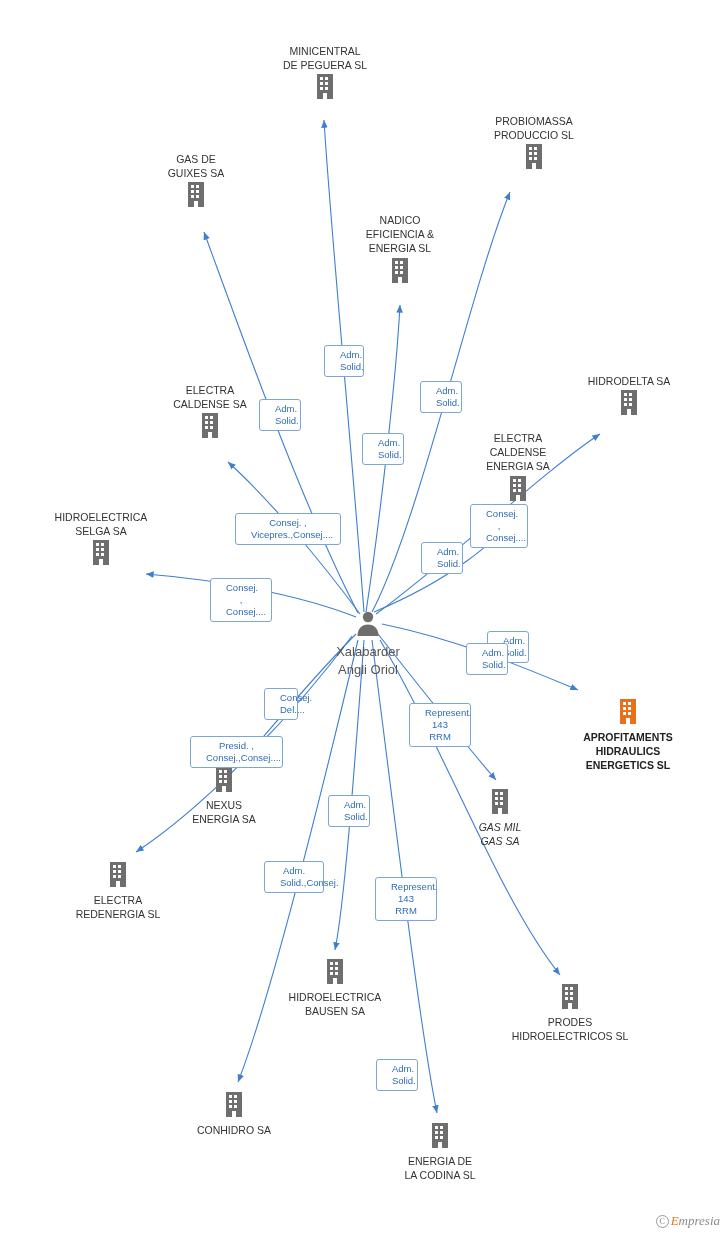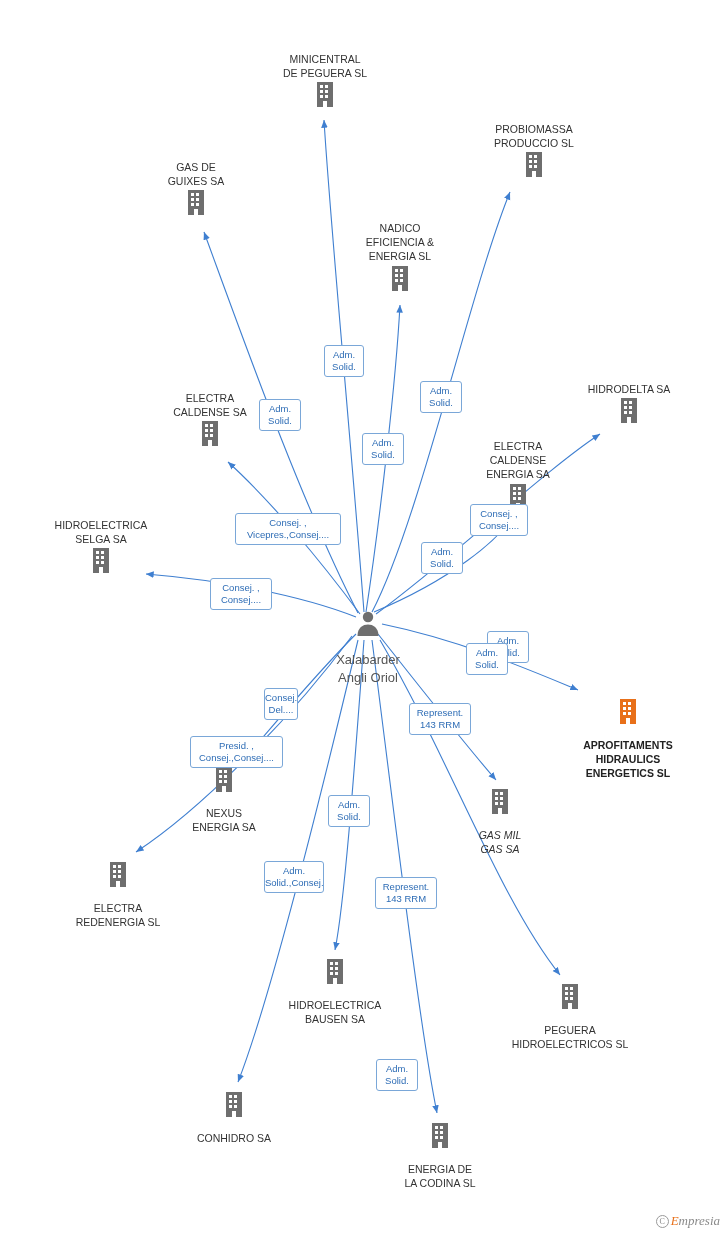--- a/index.html
+++ b/index.html
@@ -33,42 +33,42 @@
   }
   .node .icon {
     display: block;
     line-height: 1;
   }
   .node .label {
     display: block;
     font-size: 10.5px;
     color: #333333;
     line-height: 1.35;
-    margin-top: 10px;
+    margin-top: 2px;
     white-space: pre-line;
   }
   .node.center .label {
     color: #555555;
     font-size: 13px;
     text-align: center;
   }
   .node.highlight .label {
     font-weight: bold;
     color: #222222;
     font-size: 10.5px;
   }
   .edge-label {
     position: absolute;
     background: #ffffff;
     border: 1px solid #7aa7d8;
     border-radius: 3px;
     color: #2d6cb5;
     font-size: 9.5px;
     line-height: 1.25;
-    padding: 3px 0;
+    padding: 3px 15px;
     text-align: center;
     white-space: pre-line;
     box-sizing: border-box;
   }
   .watermark {
     position: absolute;
     right: 8px;
     bottom: 6px;
     font-size: 13px;
     color: #8a8a8a;
@@ -392,21 +392,21 @@
             <rect x="7" y="5" width="3" height="3"></rect>
             <rect x="12" y="5" width="3" height="3"></rect>
             <rect x="7" y="10" width="3" height="3"></rect>
             <rect x="12" y="10" width="3" height="3"></rect>
             <rect x="7" y="15" width="3" height="3"></rect>
             <rect x="12" y="15" width="3" height="3"></rect>
             <rect x="10" y="21" width="4" height="6"></rect>
           </g>
         </svg>
     </span>
-    <span class="label">PEGUERA
+    <span class="label">PRODES
 HIDROELECTRICOS SL</span>
   </div>
 
   <div class="node" style="left:234px; top:1090px;">
     <span class="icon">
       <svg width="24" height="28" viewBox="0 0 24 28">
           <rect x="4" y="2" width="16" height="25" fill="#6e6e6e"></rect>
           <g fill="#ffffff">
             <rect x="7" y="5" width="3" height="3"></rect>
             <rect x="12" y="5" width="3" height="3"></rect>

